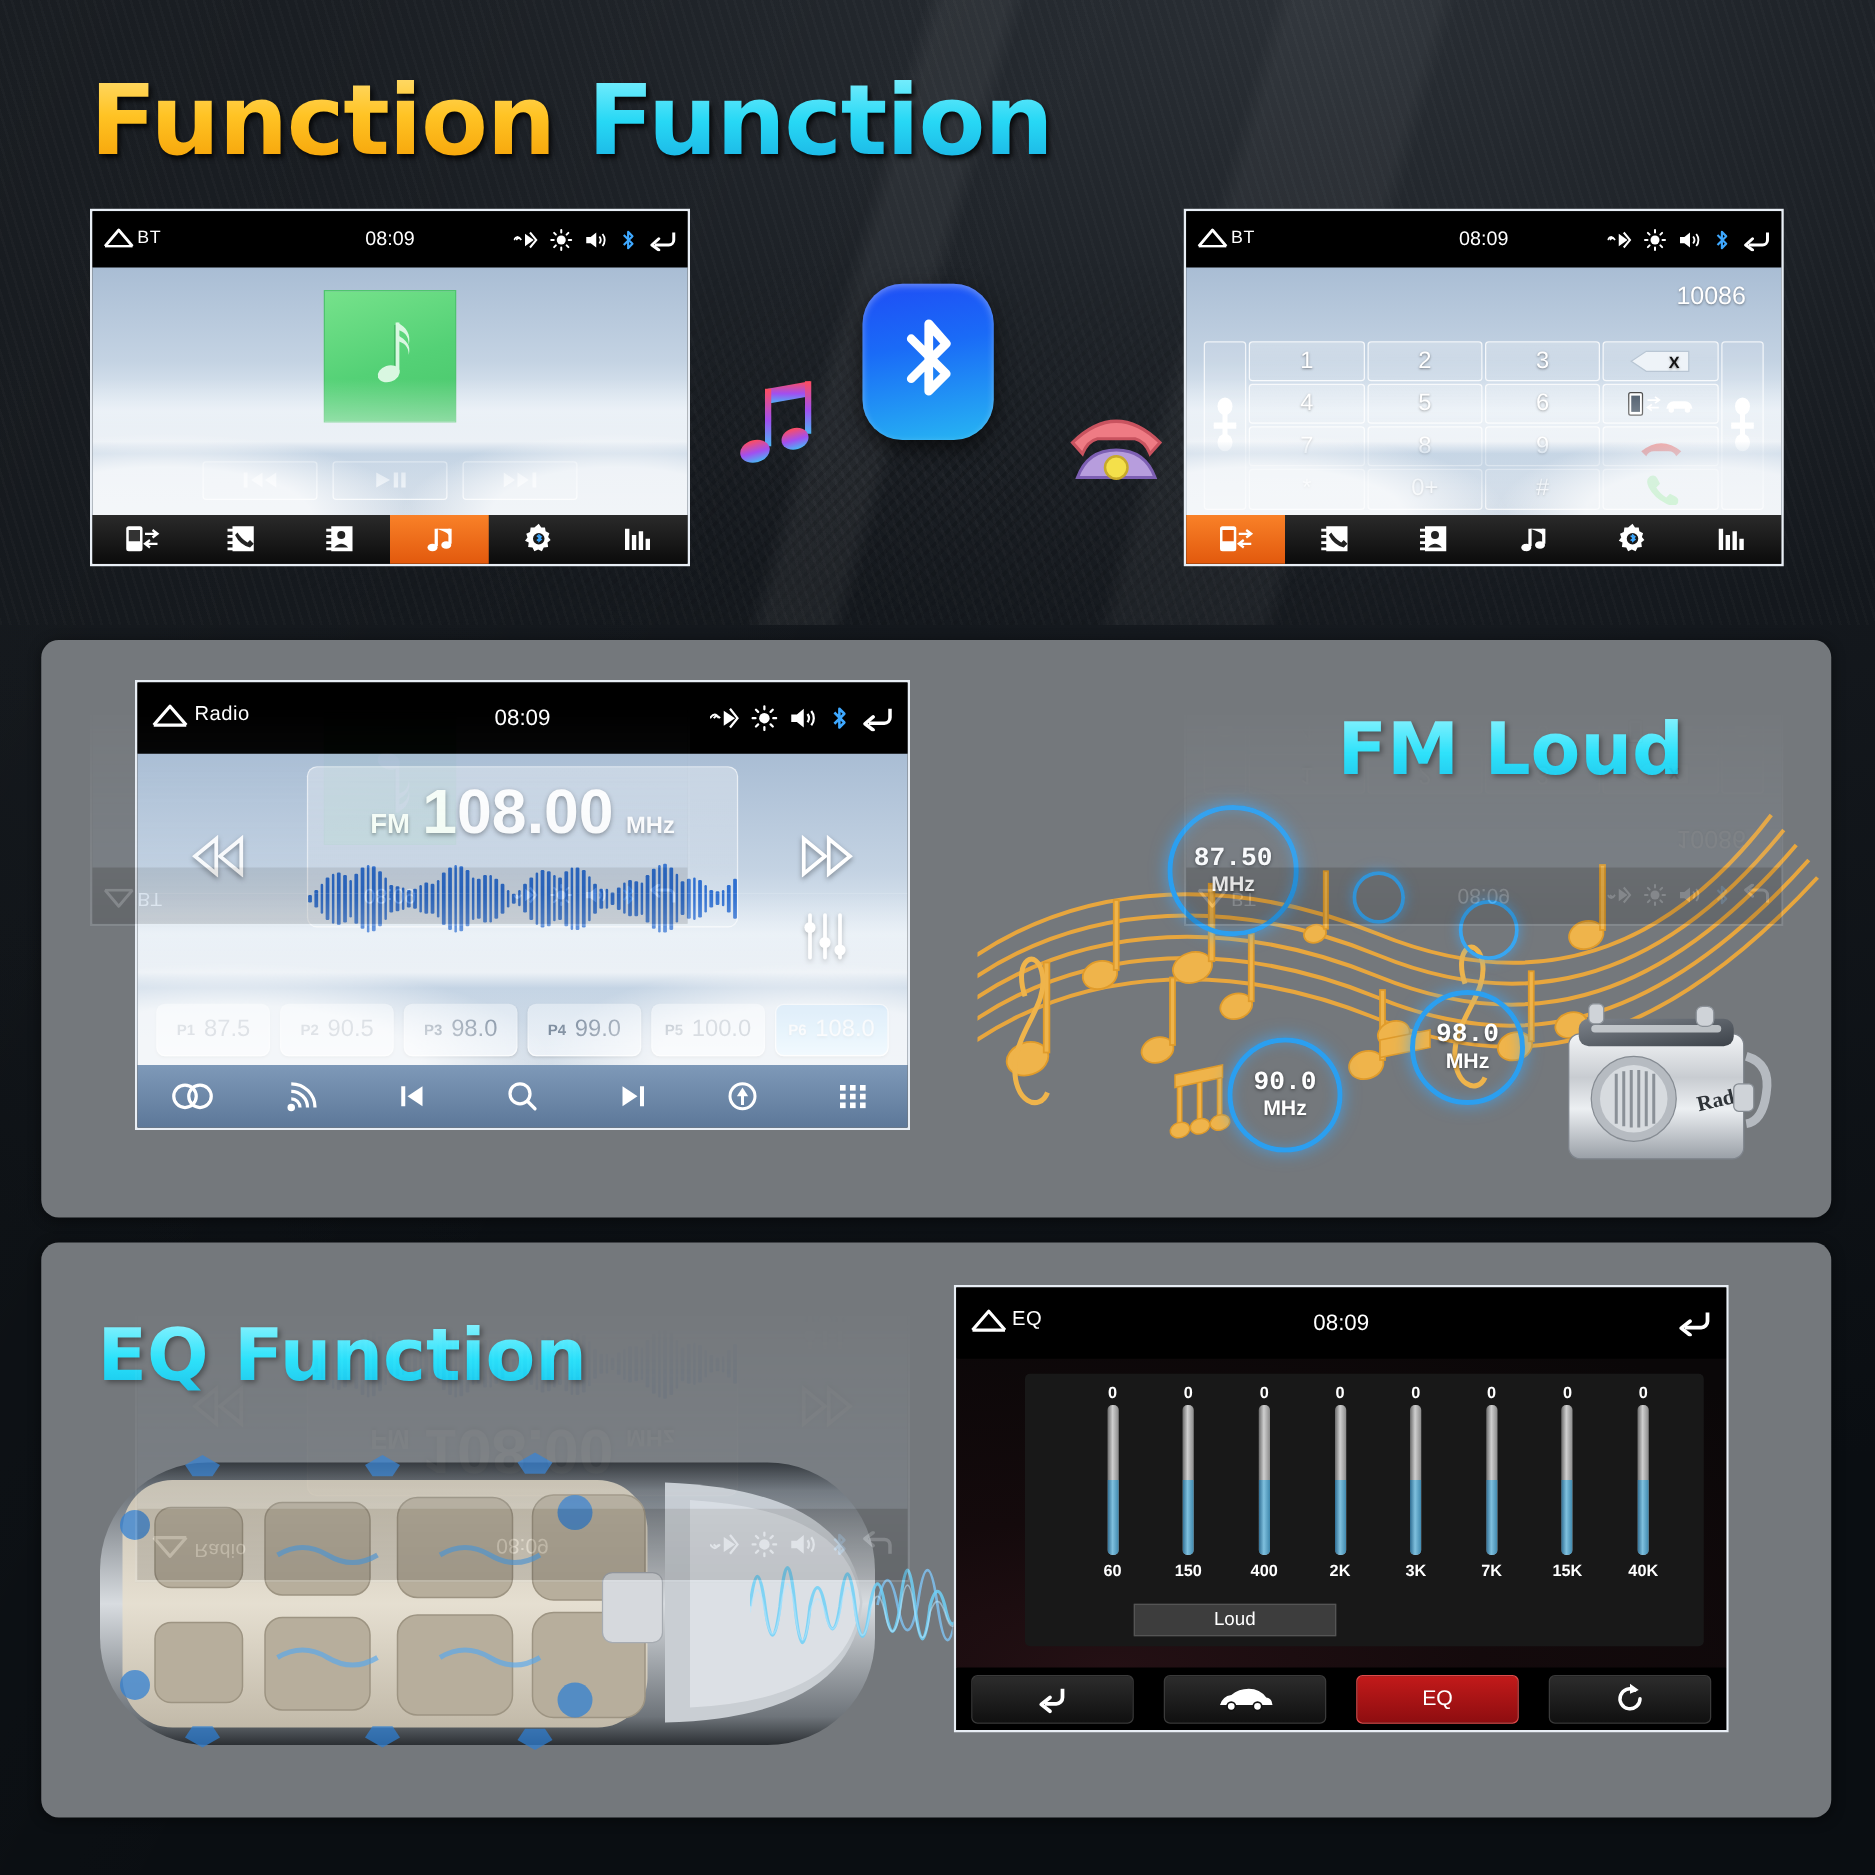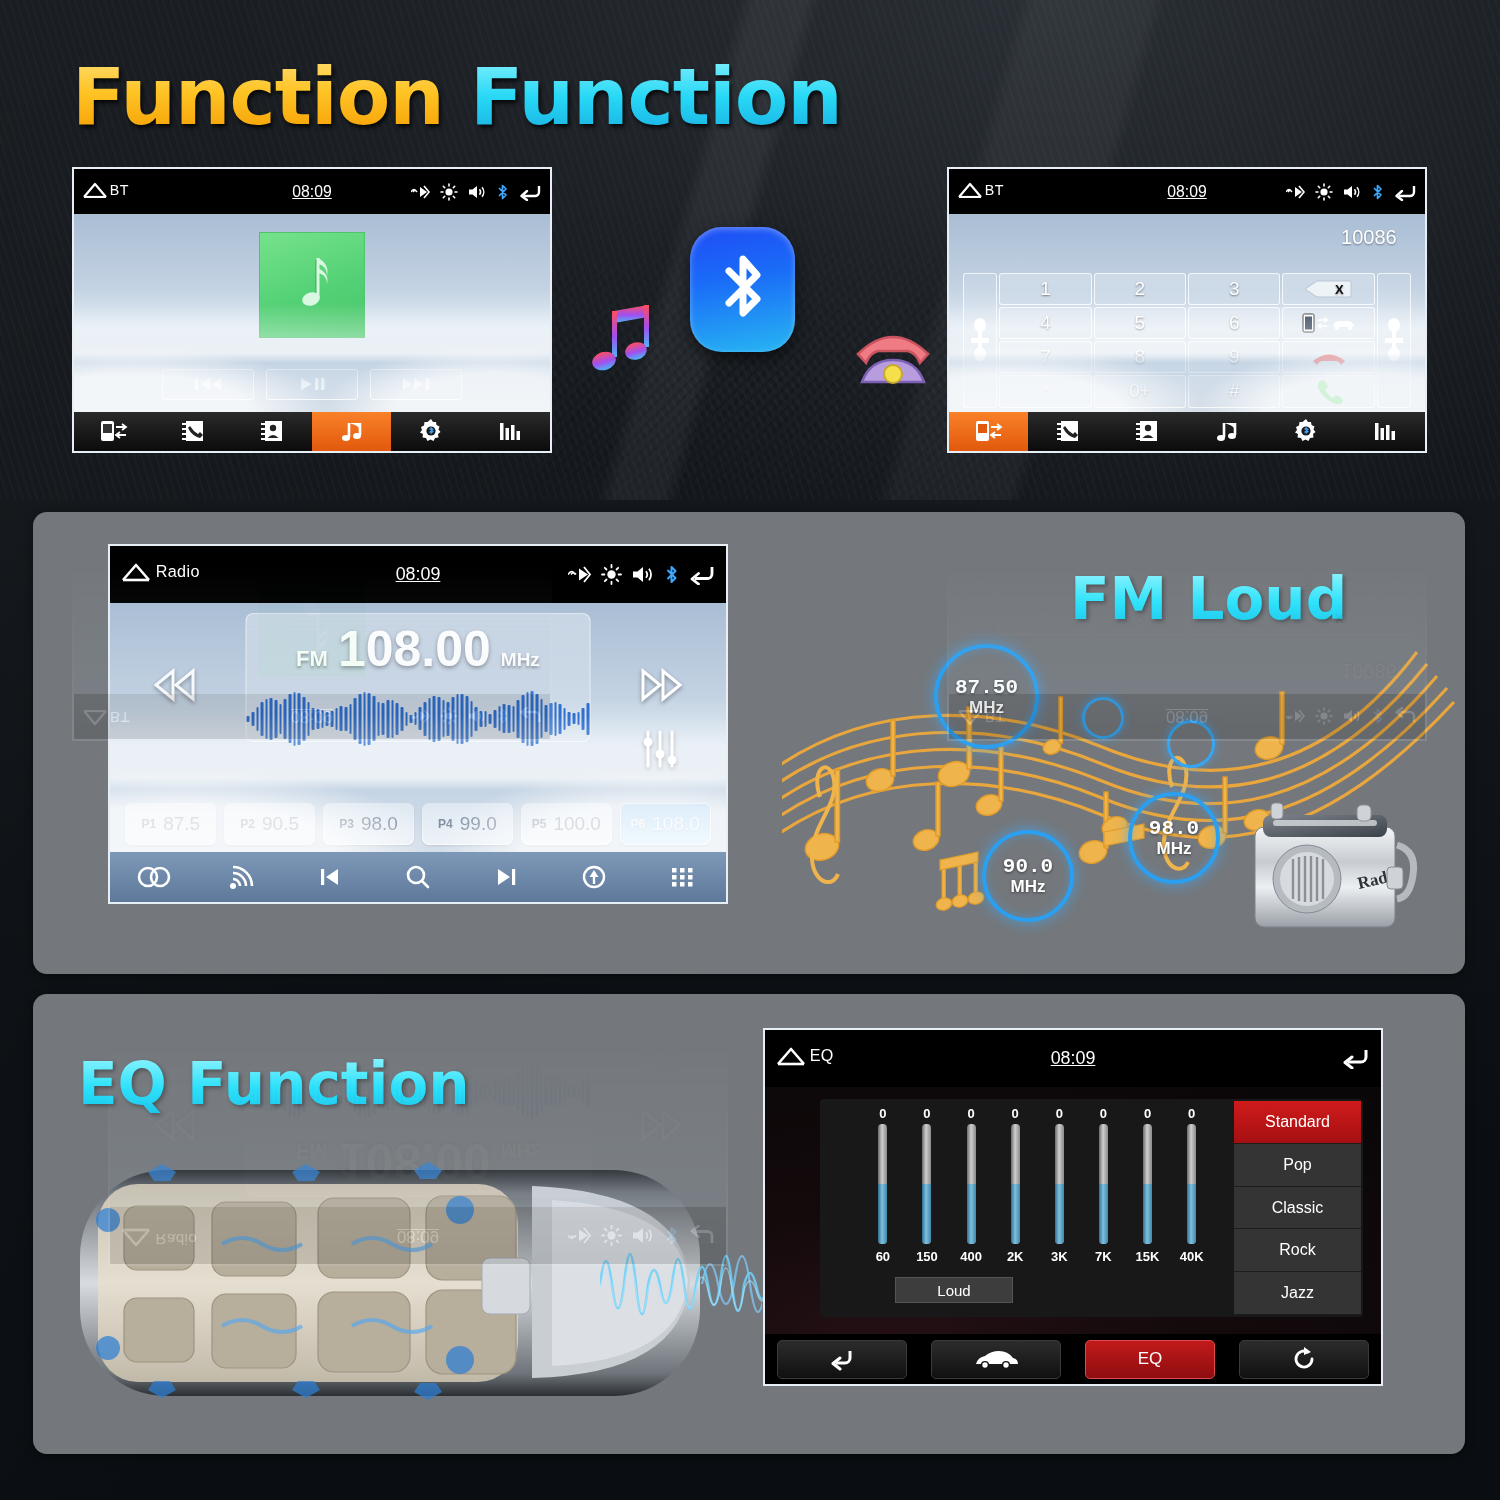--- a/index.html
+++ b/index.html
@@ -73,21 +73,21 @@
   }
 
   
   .unit{ position:absolute; background:#000; border:2px solid #e8eef5; }
   .unit .statusbar{
     height:16%; background:#000; display:flex; align-items:center;
     padding:0 1.6%; color:#fff; position:relative;
   }
   .sb-left{ display:flex; align-items:flex-start; gap:5%; }
   .sb-title{ font-size:.95em; letter-spacing:.4px; }
-  .sb-time{ position:absolute; left:50%; transform:translateX(-50%); font-size:1.05em;text-decoration:underline;}
+  .sb-time{ position:absolute; left:50%; transform:translateX(-50%); font-size:1.05em;}
   .sb-icons{ margin-left:auto; display:flex; align-items:center; gap:9px;}
   .sb-icons svg{ display:block; }
 
   .screenbody{
     height:70%;
     background:
       linear-gradient(180deg,#a9bdd4 0%,#c4d3e3 38%,#e3ecf4 58%,#cfdbe8 75%,#b9c9da 100%);
     position:relative; overflow:hidden;
   }
   .screenbody.mountains:after{
@@ -1108,27 +1108,20 @@
             <div class="band">
               <div class="band-val">0</div>
               <div class="band-slider">
                 <div class="fill"></div>
               </div>
               <div class="band-lbl">40K</div>
             </div>
           </div>
         <div class="loud-btn">Loud</div>
       </div>
-      <div class="eq-presets">
-        <div class="eq-preset sel">Standard</div>
-        <div class="eq-preset">Pop</div>
-        <div class="eq-preset">Classic</div>
-        <div class="eq-preset">Rock</div>
-        <div class="eq-preset">Jazz</div>
-      </div>
     </div>
   </div>
 
   <div class="eq-toolbar">
     <div class="eqb">
       <svg width="28" height="24" viewBox="0 0 28 24">
           <path d="M22 4 v7 a5 5 0 01-5 5 H8" fill="none" stroke="#fff" stroke-width="3"></path>
           <path d="M12 11 L5 16.5 L12 22" fill="none" stroke="#fff" stroke-width="3" stroke-linejoin="round" stroke-linecap="round"></path>
         </svg>
     </div>

